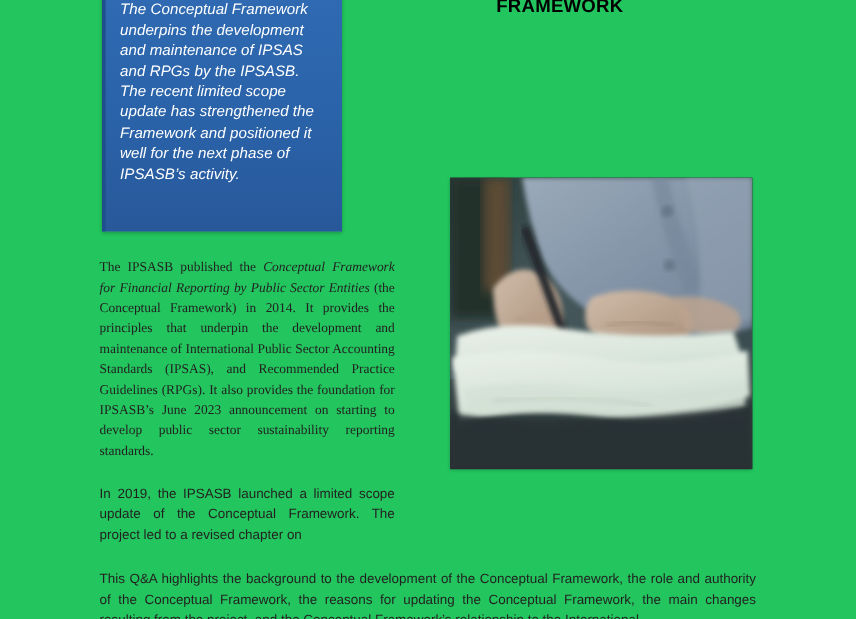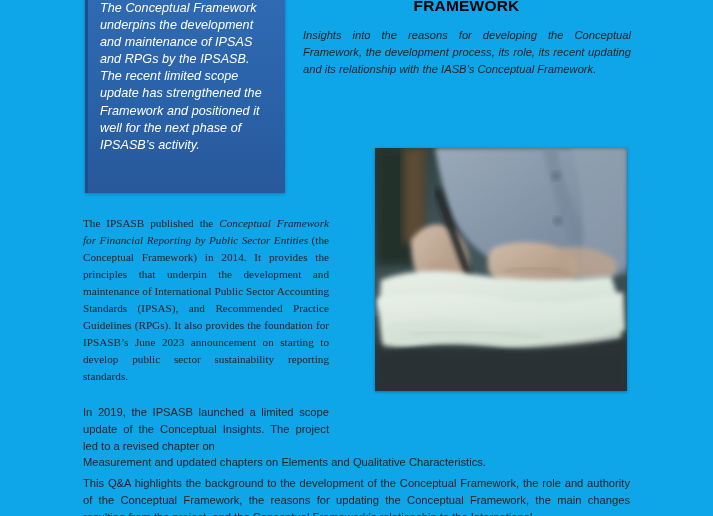--- a/index.html
+++ b/index.html
@@ -12,21 +12,21 @@
     height: 516px;
     overflow: hidden;
     font-family: "Liberation Sans", sans-serif;
     color: #231f20;
     position: relative;
   }
 
   .page {
     position: absolute;
     inset: 0;
-    background: #0ea5e9;
+    background: #22c55e;
   }
 
   
   .callout {
     position: absolute;
     left: 85px;
     top: -6px;
     width: 200px;
     height: 199px;
     background: linear-gradient(180deg, #2f6ab2 0%, #2a62a8 55%, #28589a 100%);
@@ -113,21 +113,20 @@
 <body>
 
 <div class="page">
 
   <div class="callout">
     <p class="callout-text">The Conceptual Framework underpins the development and maintenance of IPSAS and RPGs by the IPSASB. The recent limited scope update has strengthened the Framework and positioned it well for the next phase of IPSASB’s activity.</p>
   </div>
 
   <div class="section-title">FRAMEWORK</div>
 
-  <p class="deck">Insights into the reasons for developing the Conceptual Framework, the development process, its role, its recent updating and its relationship with the IASB’s Conceptual Framework.</p>
 
   <div class="photo">
     <svg viewBox="0 0 252 243" preserveAspectRatio="none">
       <defs>
         <linearGradient id="bgGrad" x1="0" y1="0" x2="1" y2="1">
           <stop offset="0%" stop-color="#1d2b2a"></stop>
           <stop offset="35%" stop-color="#3c4d52"></stop>
           <stop offset="100%" stop-color="#2a3a40"></stop>
         </linearGradient>
         <linearGradient id="shirtGrad" x1="0" y1="0" x2="1" y2="1">
@@ -183,19 +182,18 @@
       <path d="M10 176 Q70 166 132 178 Q190 190 246 176 L246 192 Q186 208 128 200 Q72 192 18 200 Z" fill="#dbe6da" opacity="0.85" filter="url(#soft)"></path>
       <path d="M36 186 Q100 180 168 190" stroke="#b9c8bb" stroke-width="2" fill="none" opacity="0.7" filter="url(#soft)"></path>
 
       <path d="M0 196 Q80 212 252 190 L252 243 L0 243 Z" fill="#1a2326" opacity="0.92" filter="url(#soft)"></path>
       <rect x="0" y="0" width="252" height="243" fill="#9fb7b0" opacity="0.10"></rect>
     </svg>
   </div>
 
   <p class="body-text p-one"><span>The IPSASB published the </span><span class="ital">Conceptual Framework for Financial Reporting by Public Sector Entities</span><span> (the Conceptual Framework) in 2014. It provides the principles that underpin the development and maintenance of International Public Sector Accounting Standards (IPSAS), and Recommended Practice Guidelines (RPGs). It also provides the foundation for IPSASB’s June 2023 announcement on starting to develop public sector sustainability reporting standards.</span></p>
 
-  <p class="body-text p-two-narrow">In 2019, the IPSASB launched a limited scope update of the Conceptual Insights. The project led to a revised chapter on</p>
+  <p class="body-text p-two-narrow">In 2019, the IPSASB launched a limited scope update of the Conceptual Framework. The project led to a revised chapter on</p>
 
-  <p class="body-text p-two-wide">Measurement and updated chapters on Elements and Qualitative Characteristics.</p>
 
   <p class="body-text p-three">This Q&amp;A highlights the background to the development of the Conceptual Framework, the role and authority of the Conceptual Framework, the reasons for updating the Conceptual Framework, the main changes resulting from the project, and the Conceptual Framework’s relationship to the International</p>
 
 </div>
 
 </body></html>

